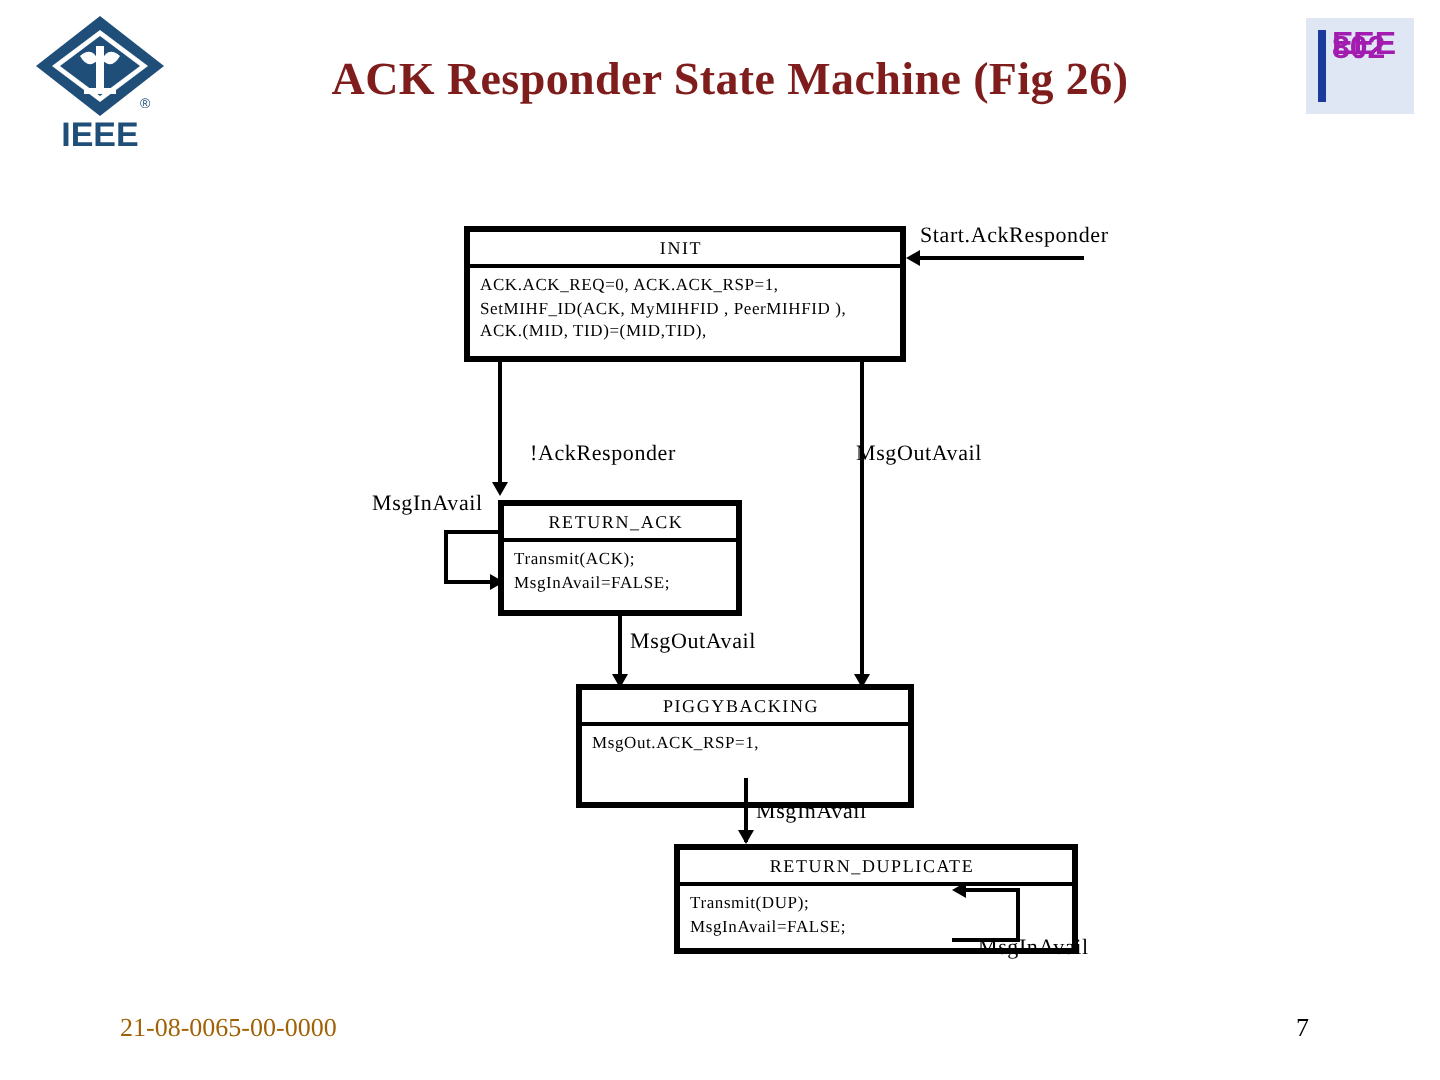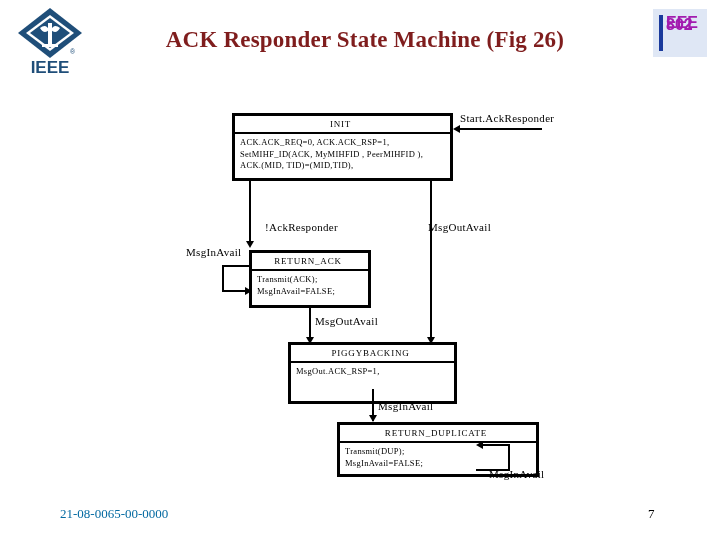--- a/index.html
+++ b/index.html
@@ -134,21 +134,21 @@
     border-left: 7px solid #000000;
   }
 
   
   #footer-doc-id {
     position: absolute;
     left: 60px;
     top: 506px;
     font-family: "Liberation Serif", serif;
     font-size: 13px;
-    color: #0369a1;
+    color: #a16207;
   }
   #footer-page-number {
     position: absolute;
     left: 648px;
     top: 506px;
     font-family: "Liberation Serif", serif;
     font-size: 13px;
     color: #000000;
   }
 </style>

